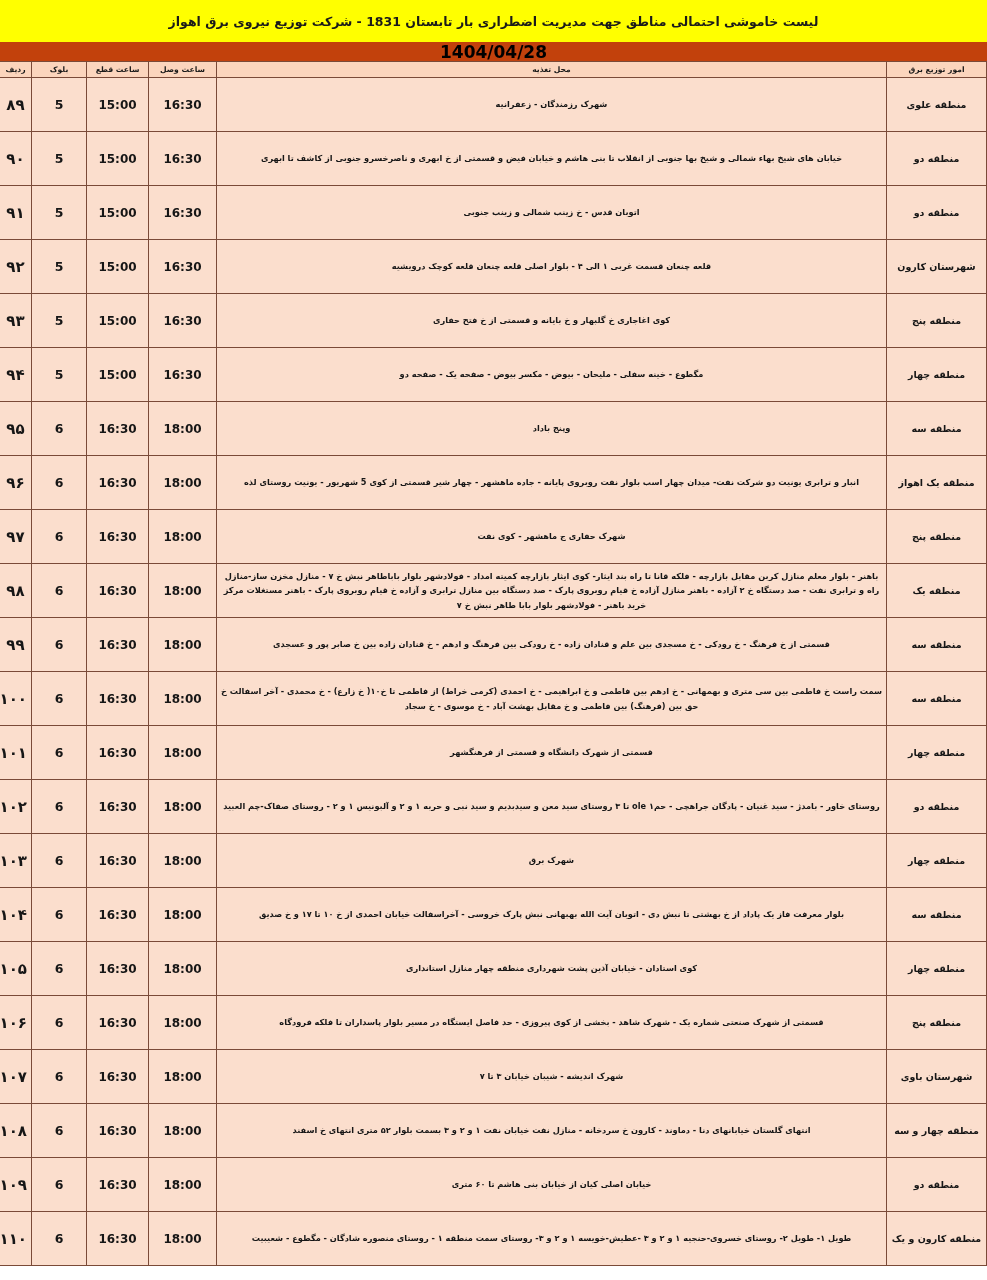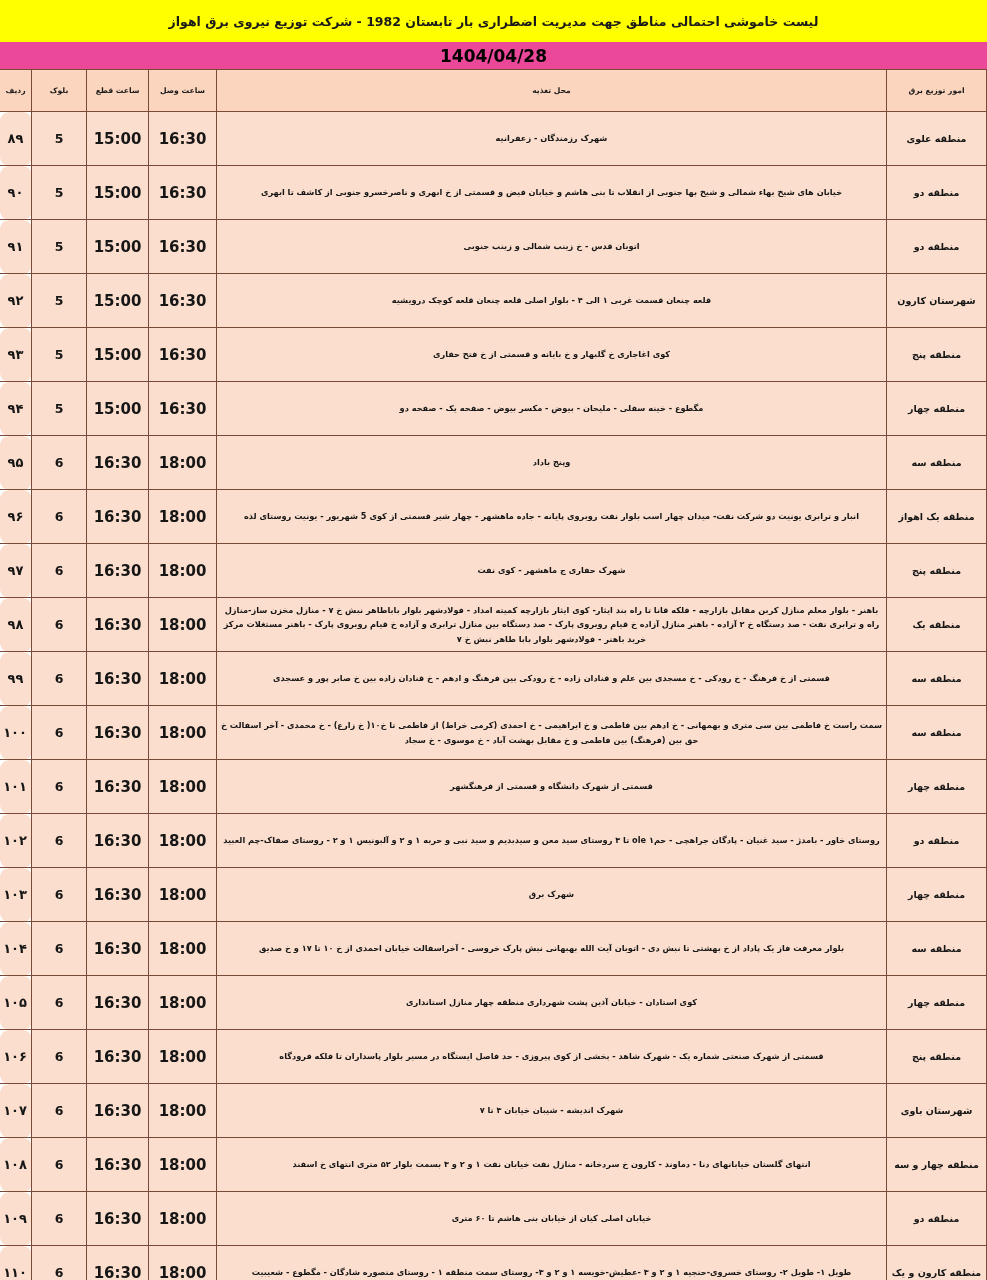--- a/index.html
+++ b/index.html
@@ -31,22 +31,22 @@
   .title-band .title-text {
     font-size: 12.5px;
     font-weight: bold;
     color: #1a1a1a;
     letter-spacing: 0;
     white-space: nowrap;
   }
 
   
   .date-band {
-    background: #ec4899;
-    height: 27px;
+    background: #c2410c;
+    height: 19px;
     display: flex;
     align-items: center;
     justify-content: center;
     box-sizing: border-box;
   }
   .date-band .date-text {
     font-size: 17px;
     font-weight: bold;
     color: #000000;
     direction: ltr;
@@ -62,21 +62,21 @@
   table.schedule col.c-amor   { width: 100px; }
   table.schedule col.c-mahal  { width: 670px; }
   table.schedule col.c-vasl   { width: 68px; }
   table.schedule col.c-ghat   { width: 62px; }
   table.schedule col.c-block  { width: 55px; }
   table.schedule col.c-radif  { width: 32px; }
 
   table.schedule th {
     background: #fbd5bd;
     border: 1px solid #7a4a38;
-    height: 42px;
+    height: 16px;
     font-size: 7.6px;
     font-weight: bold;
     color: #1a1a1a;
     padding: 0 2px;
     text-align: center;
     vertical-align: middle;
     box-sizing: border-box;
   }
 
   table.schedule td {
@@ -96,46 +96,45 @@
     font-weight: bold;
     margin-left: 36px;
   }
   td.cell-mahal {
     font-size: 8.2px;
     font-weight: bold;
     line-height: 1.75;
     padding: 3px 8px;
   }
   td.cell-time {
-    font-size: 15px;
+    font-size: 12px;
     font-weight: bold;
     direction: ltr;
     font-family: "DejaVu Sans", "Liberation Sans", sans-serif;
     margin-left: 20px;
   }
   td.cell-block {
     font-size: 12.5px;
     font-weight: bold;
     direction: ltr;
     font-family: "DejaVu Sans", "Liberation Sans", sans-serif;
   }
   td.cell-radif {
-    font-size: 13px;
+    font-size: 15px;
     font-weight: bold;
     padding: 0 1px;
-    border-radius: 9px;
   }
 </style>
 </head>
 <body>
 
 <div id="sheet">
 
   <div class="title-band">
-    <span class="title-text">لیست خاموشی احتمالی مناطق جهت مدیریت اضطراری بار تابستان 1982 - شرکت توزیع نیروی برق اهواز</span>
+    <span class="title-text">لیست خاموشی احتمالی مناطق جهت مدیریت اضطراری بار تابستان 1831 - شرکت توزیع نیروی برق اهواز</span>
   </div>
 
   <div class="date-band">
     <span class="date-text">1404/04/28</span>
   </div>
 
   <table class="schedule">
     <colgroup>
       <col class="c-amor">
       <col class="c-mahal">

